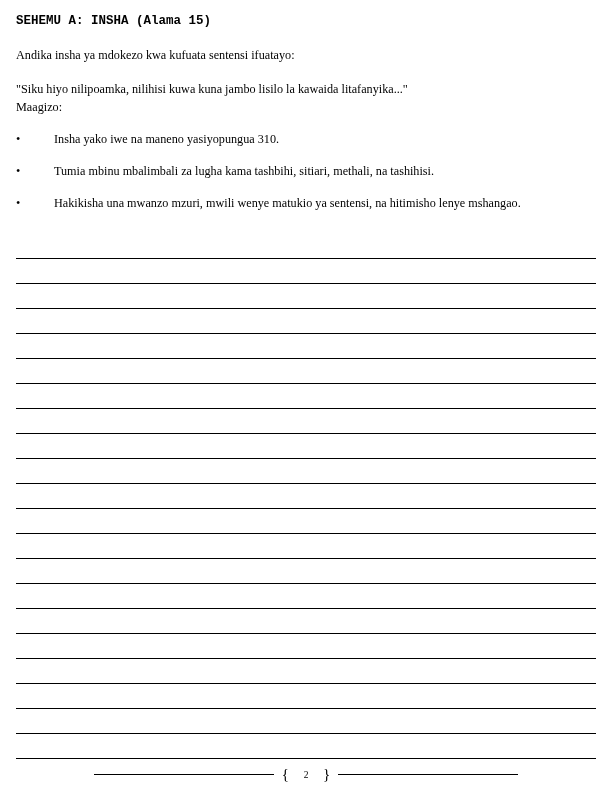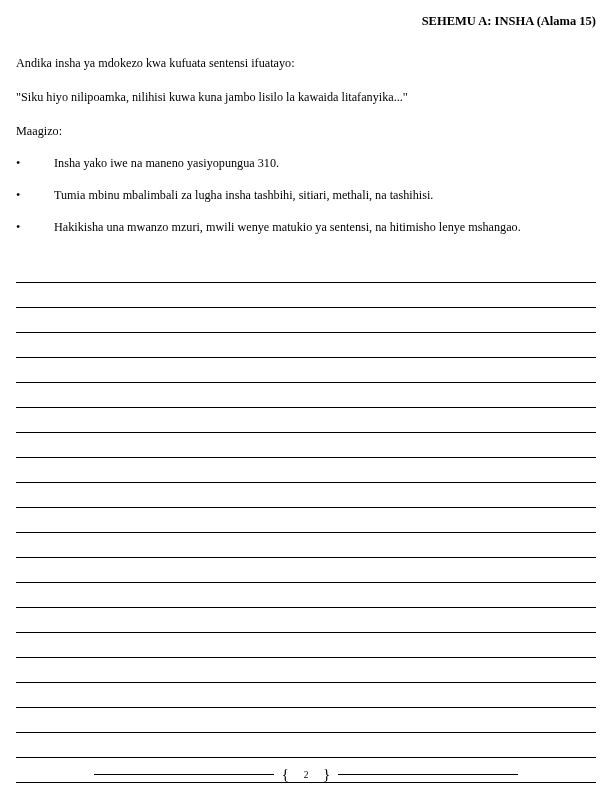--- a/index.html
+++ b/index.html
@@ -16,44 +16,42 @@
     overflow: hidden;
   }
   .page {
     position: relative;
     width: 612px;
     height: 792px;
     box-sizing: border-box;
     padding: 0 16px;
   }
   .section-title {
-    font-family: Liberation Serif, serif;
+    font-family: Liberation Mono, monospace;
     font-weight: bold;
     font-size: 12.5px;
     margin-top: 12px;
     margin-bottom: 0;
     line-height: 18px;
-    text-align: right;
   }
   .para {
     font-size: 12.2px;
     line-height: 18px;
-    margin-top: 24px;
+    margin-top: 16px;
     margin-bottom: 0;
   }
   .quote {
     font-size: 12.2px;
     line-height: 18px;
     margin-top: 16px;
     margin-bottom: 0;
   }
   .label {
     font-size: 12.2px;
     line-height: 18px;
-    margin-top: 16px;
     margin-bottom: 0;
   }
   .bullet-list {
     margin: 0;
     padding: 0;
     list-style: none;
   }
   .bullet-item {
     display: flex;
     align-items: flex-start;
@@ -121,21 +119,21 @@
 
   <div class="label">Maagizo:</div>
 
   <ul class="bullet-list">
     <li class="bullet-item">
       <span class="bullet-mark">•</span>
       <span class="bullet-text">Insha yako iwe na maneno yasiyopungua 310.</span>
     </li>
     <li class="bullet-item">
       <span class="bullet-mark">•</span>
-      <span class="bullet-text">Tumia mbinu mbalimbali za lugha insha tashbihi, sitiari, methali, na tashihisi.</span>
+      <span class="bullet-text">Tumia mbinu mbalimbali za lugha kama tashbihi, sitiari, methali, na tashihisi.</span>
     </li>
     <li class="bullet-item">
       <span class="bullet-mark">•</span>
       <span class="bullet-text">Hakikisha una mwanzo mzuri, mwili wenye matukio ya sentensi, na hitimisho lenye mshangao.</span>
     </li>
   </ul>
 
   <div class="lines" id="answer-lines">
       <div class="answer-line"></div>
       <div class="answer-line"></div>

